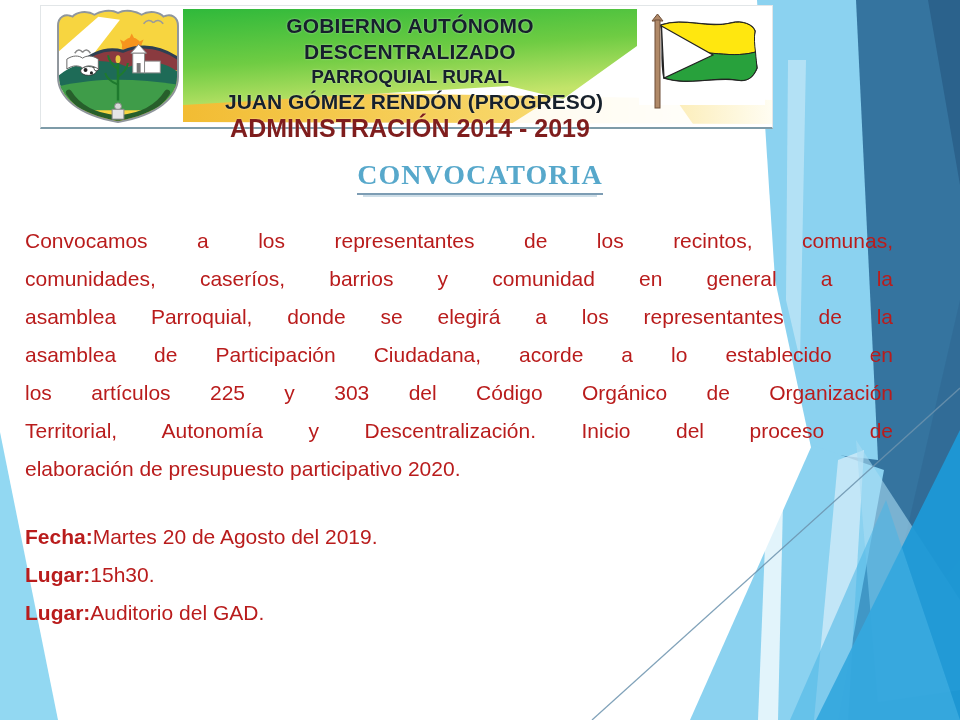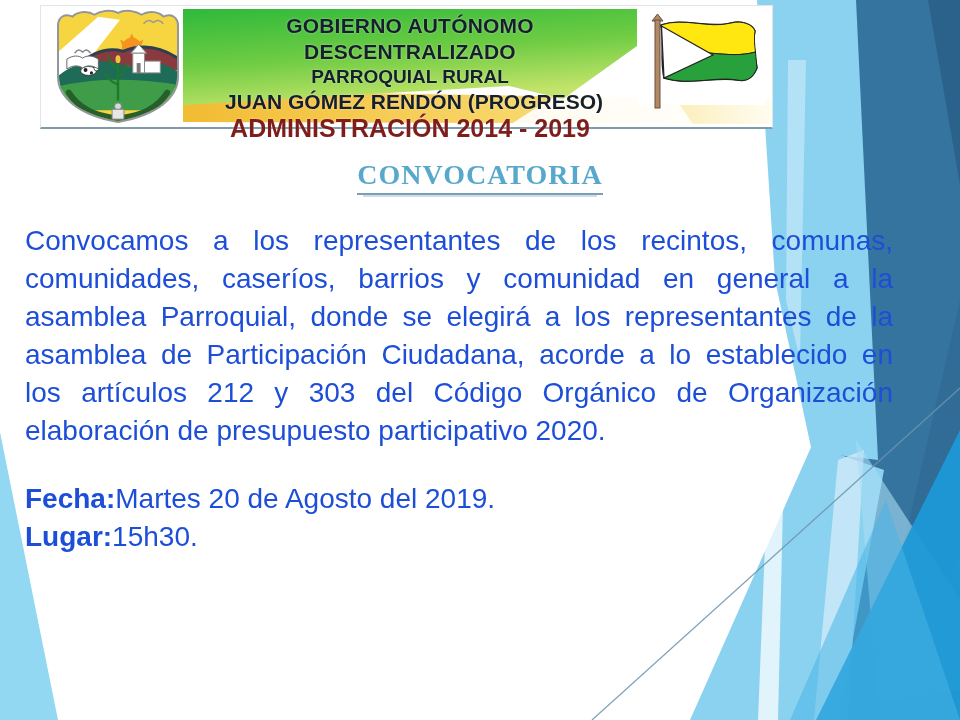--- a/index.html
+++ b/index.html
@@ -32,21 +32,21 @@
   .title-text{
     display:inline-block;
     font-family:"Liberation Serif", serif;
     font-weight:700;font-size:28px;letter-spacing:1px;color:#57a8cb;
     border-bottom:2px solid #7d9db4;padding-bottom:2px;
     box-shadow:0 8px 0 -6px rgba(165,195,213,.55);
   }
   
   .content{
     position:absolute;left:25px;top:222px;width:868px;z-index:2;
-    font-size:28px;line-height:38px;color:#1d4ed8;
+    font-size:21px;line-height:38px;color:#b91c1c;
   }
   .pl{height:38px;}
   .jl{text-align:justify;text-align-last:justify;}
   .spacer1{height:30px;}
   .spacer2{height:26px;}
   .dlabel{font-weight:700;}
   .closing{height:38px;}
 </style>
 </head>
 <body>
@@ -154,27 +154,31 @@
 
 <div class="title-wrap">
   <span class="title-text">CONVOCATORIA</span>
 </div>
 
 <div class="content">
   <div class="pl jl">Convocamos a los representantes de los recintos, comunas,</div>
   <div class="pl jl">comunidades, caseríos, barrios y comunidad en general a la</div>
   <div class="pl jl">asamblea Parroquial, donde se elegirá a los representantes de la</div>
   <div class="pl jl">asamblea de Participación Ciudadana, acorde a lo establecido en</div>
-  <div class="pl jl">los artículos 212 y 303 del Código Orgánico de Organización</div>
+  <div class="pl jl">los artículos 225 y 303 del Código Orgánico de Organización</div>
+  <div class="pl jl">Territorial, Autonomía y Descentralización. Inicio del proceso de</div>
   <div class="pl">elaboración de presupuesto participativo 2020.</div>
 
   <div class="spacer1"></div>
 
   <div class="pl">
     <span class="dlabel">Fecha:</span><span>Martes 20 de Agosto del 2019.</span>
   </div>
   <div class="pl">
     <span class="dlabel">Lugar:</span><span>15h30.</span>
   </div>
+  <div class="pl">
+    <span class="dlabel">Lugar:</span><span>Auditorio del GAD.</span>
+  </div>
 
   <div class="spacer2"></div>
 
 </div>
 
 </body></html>

